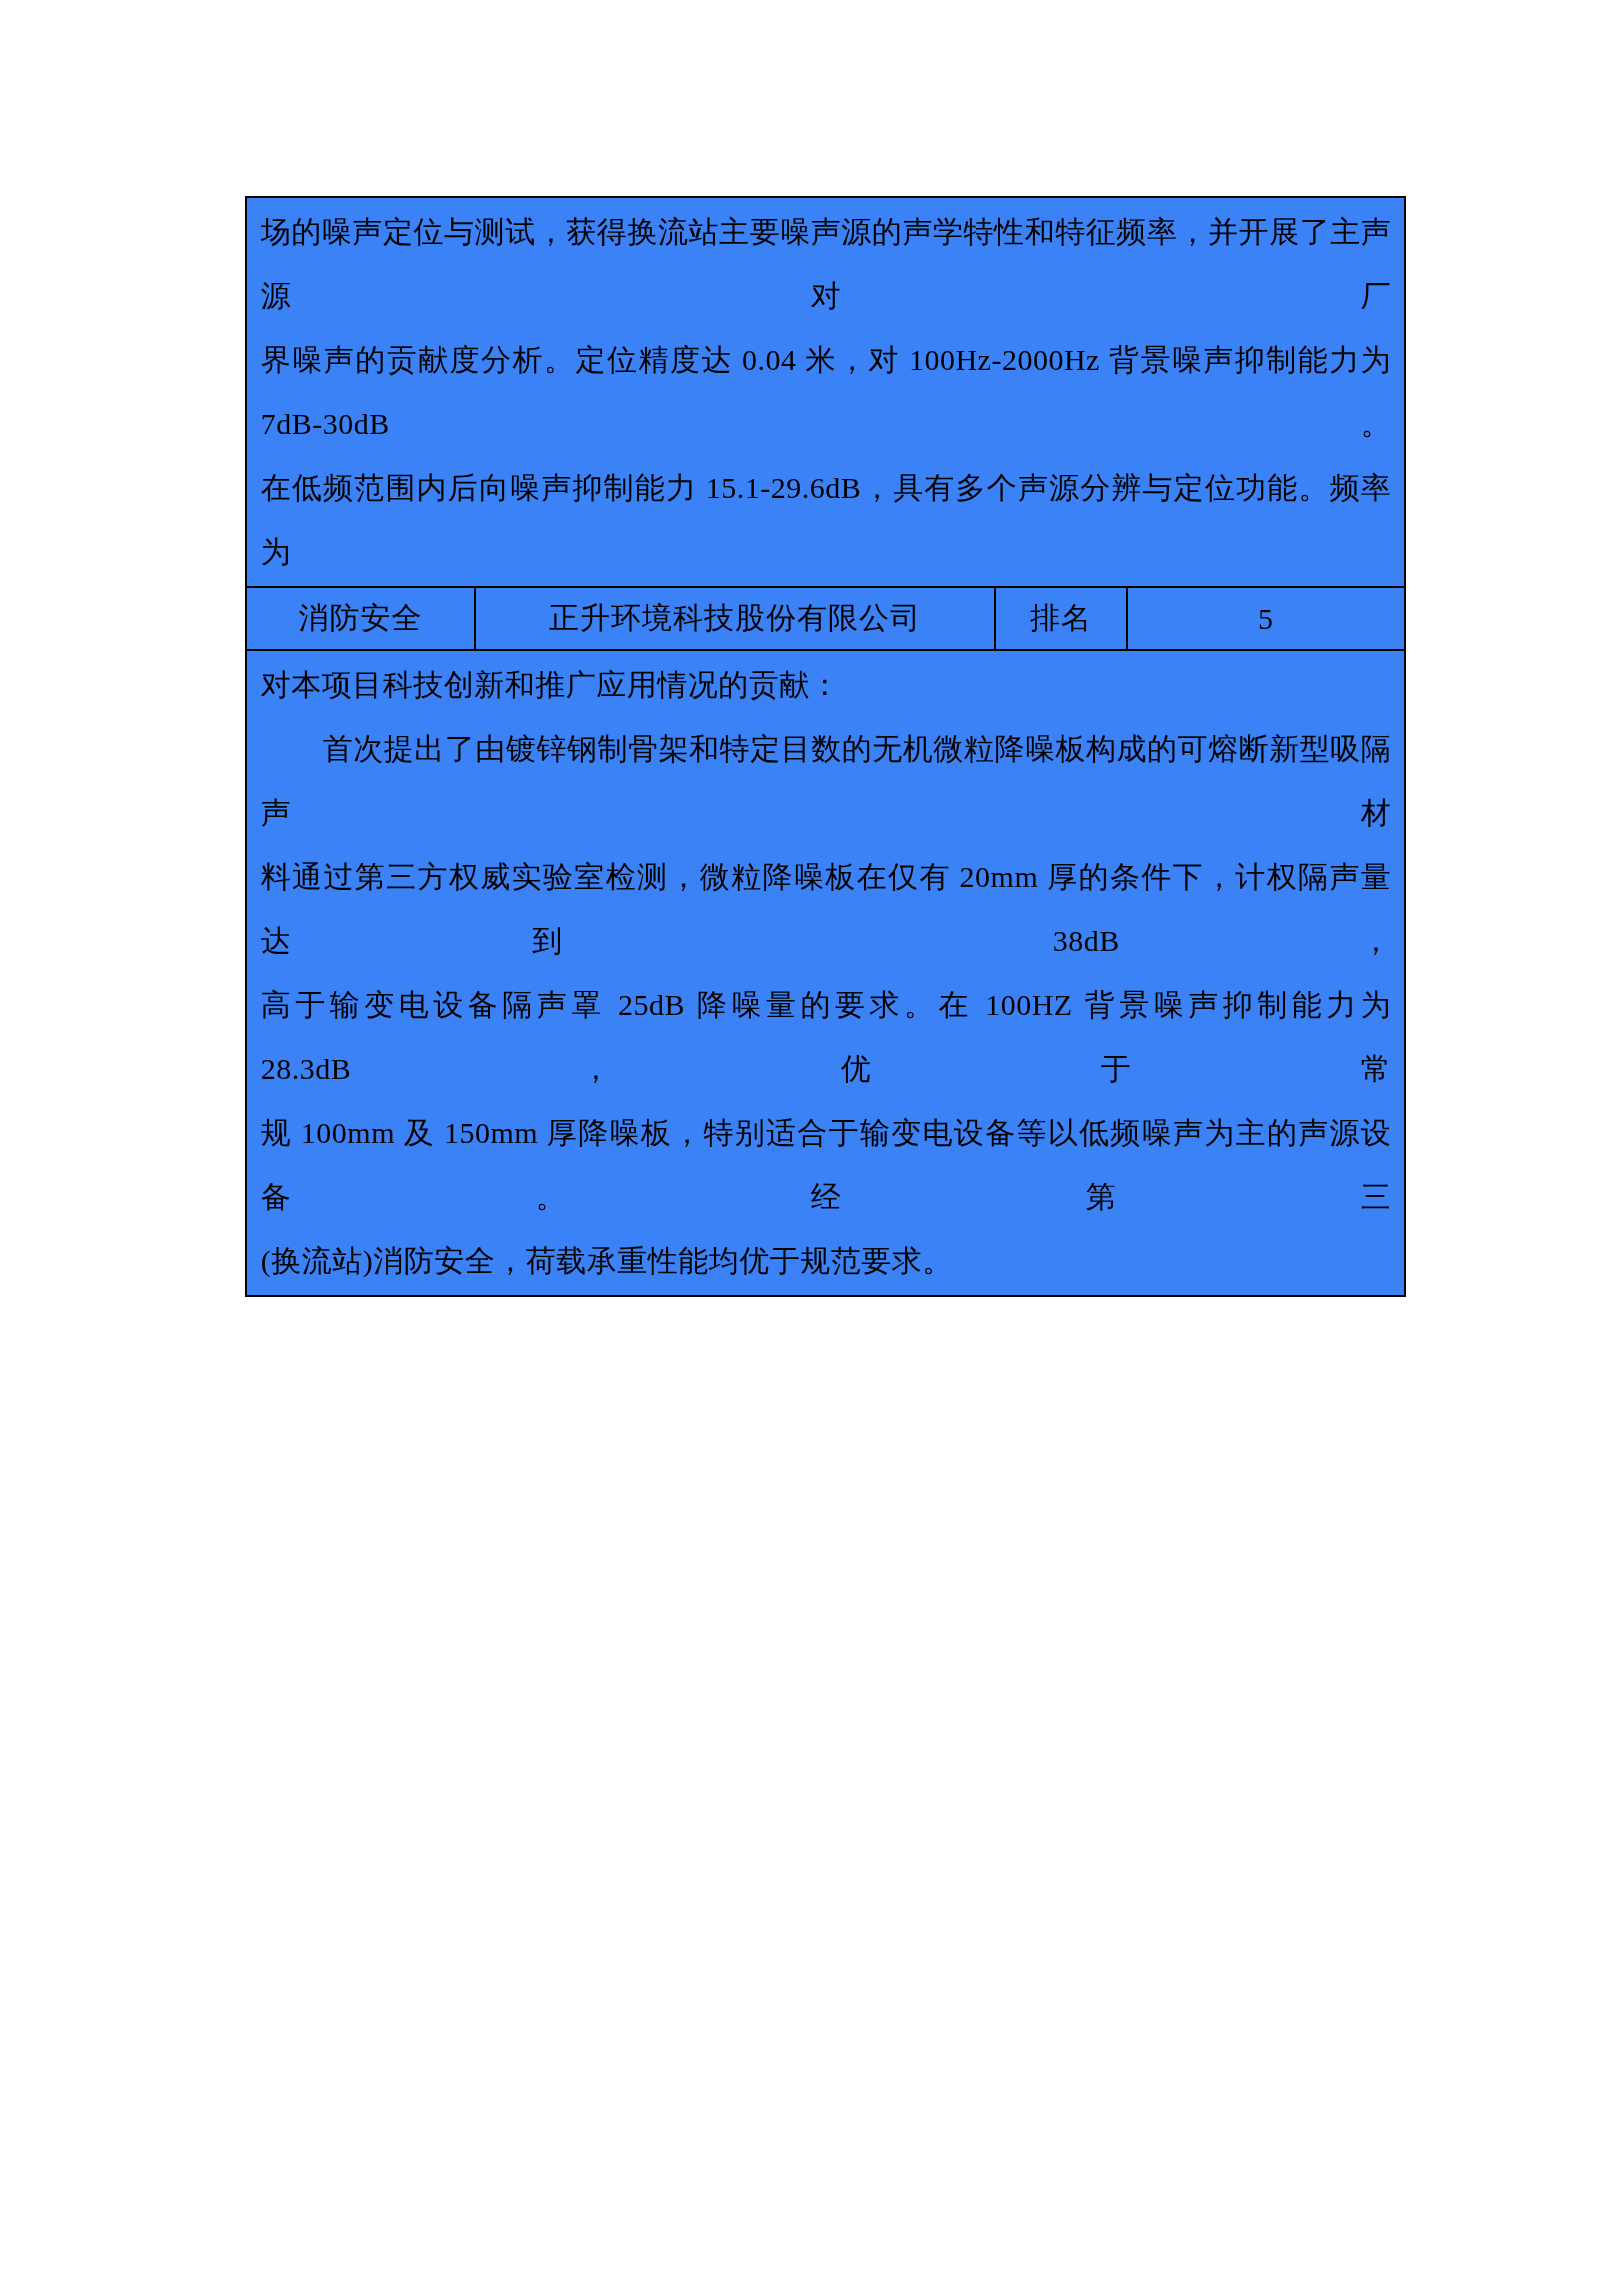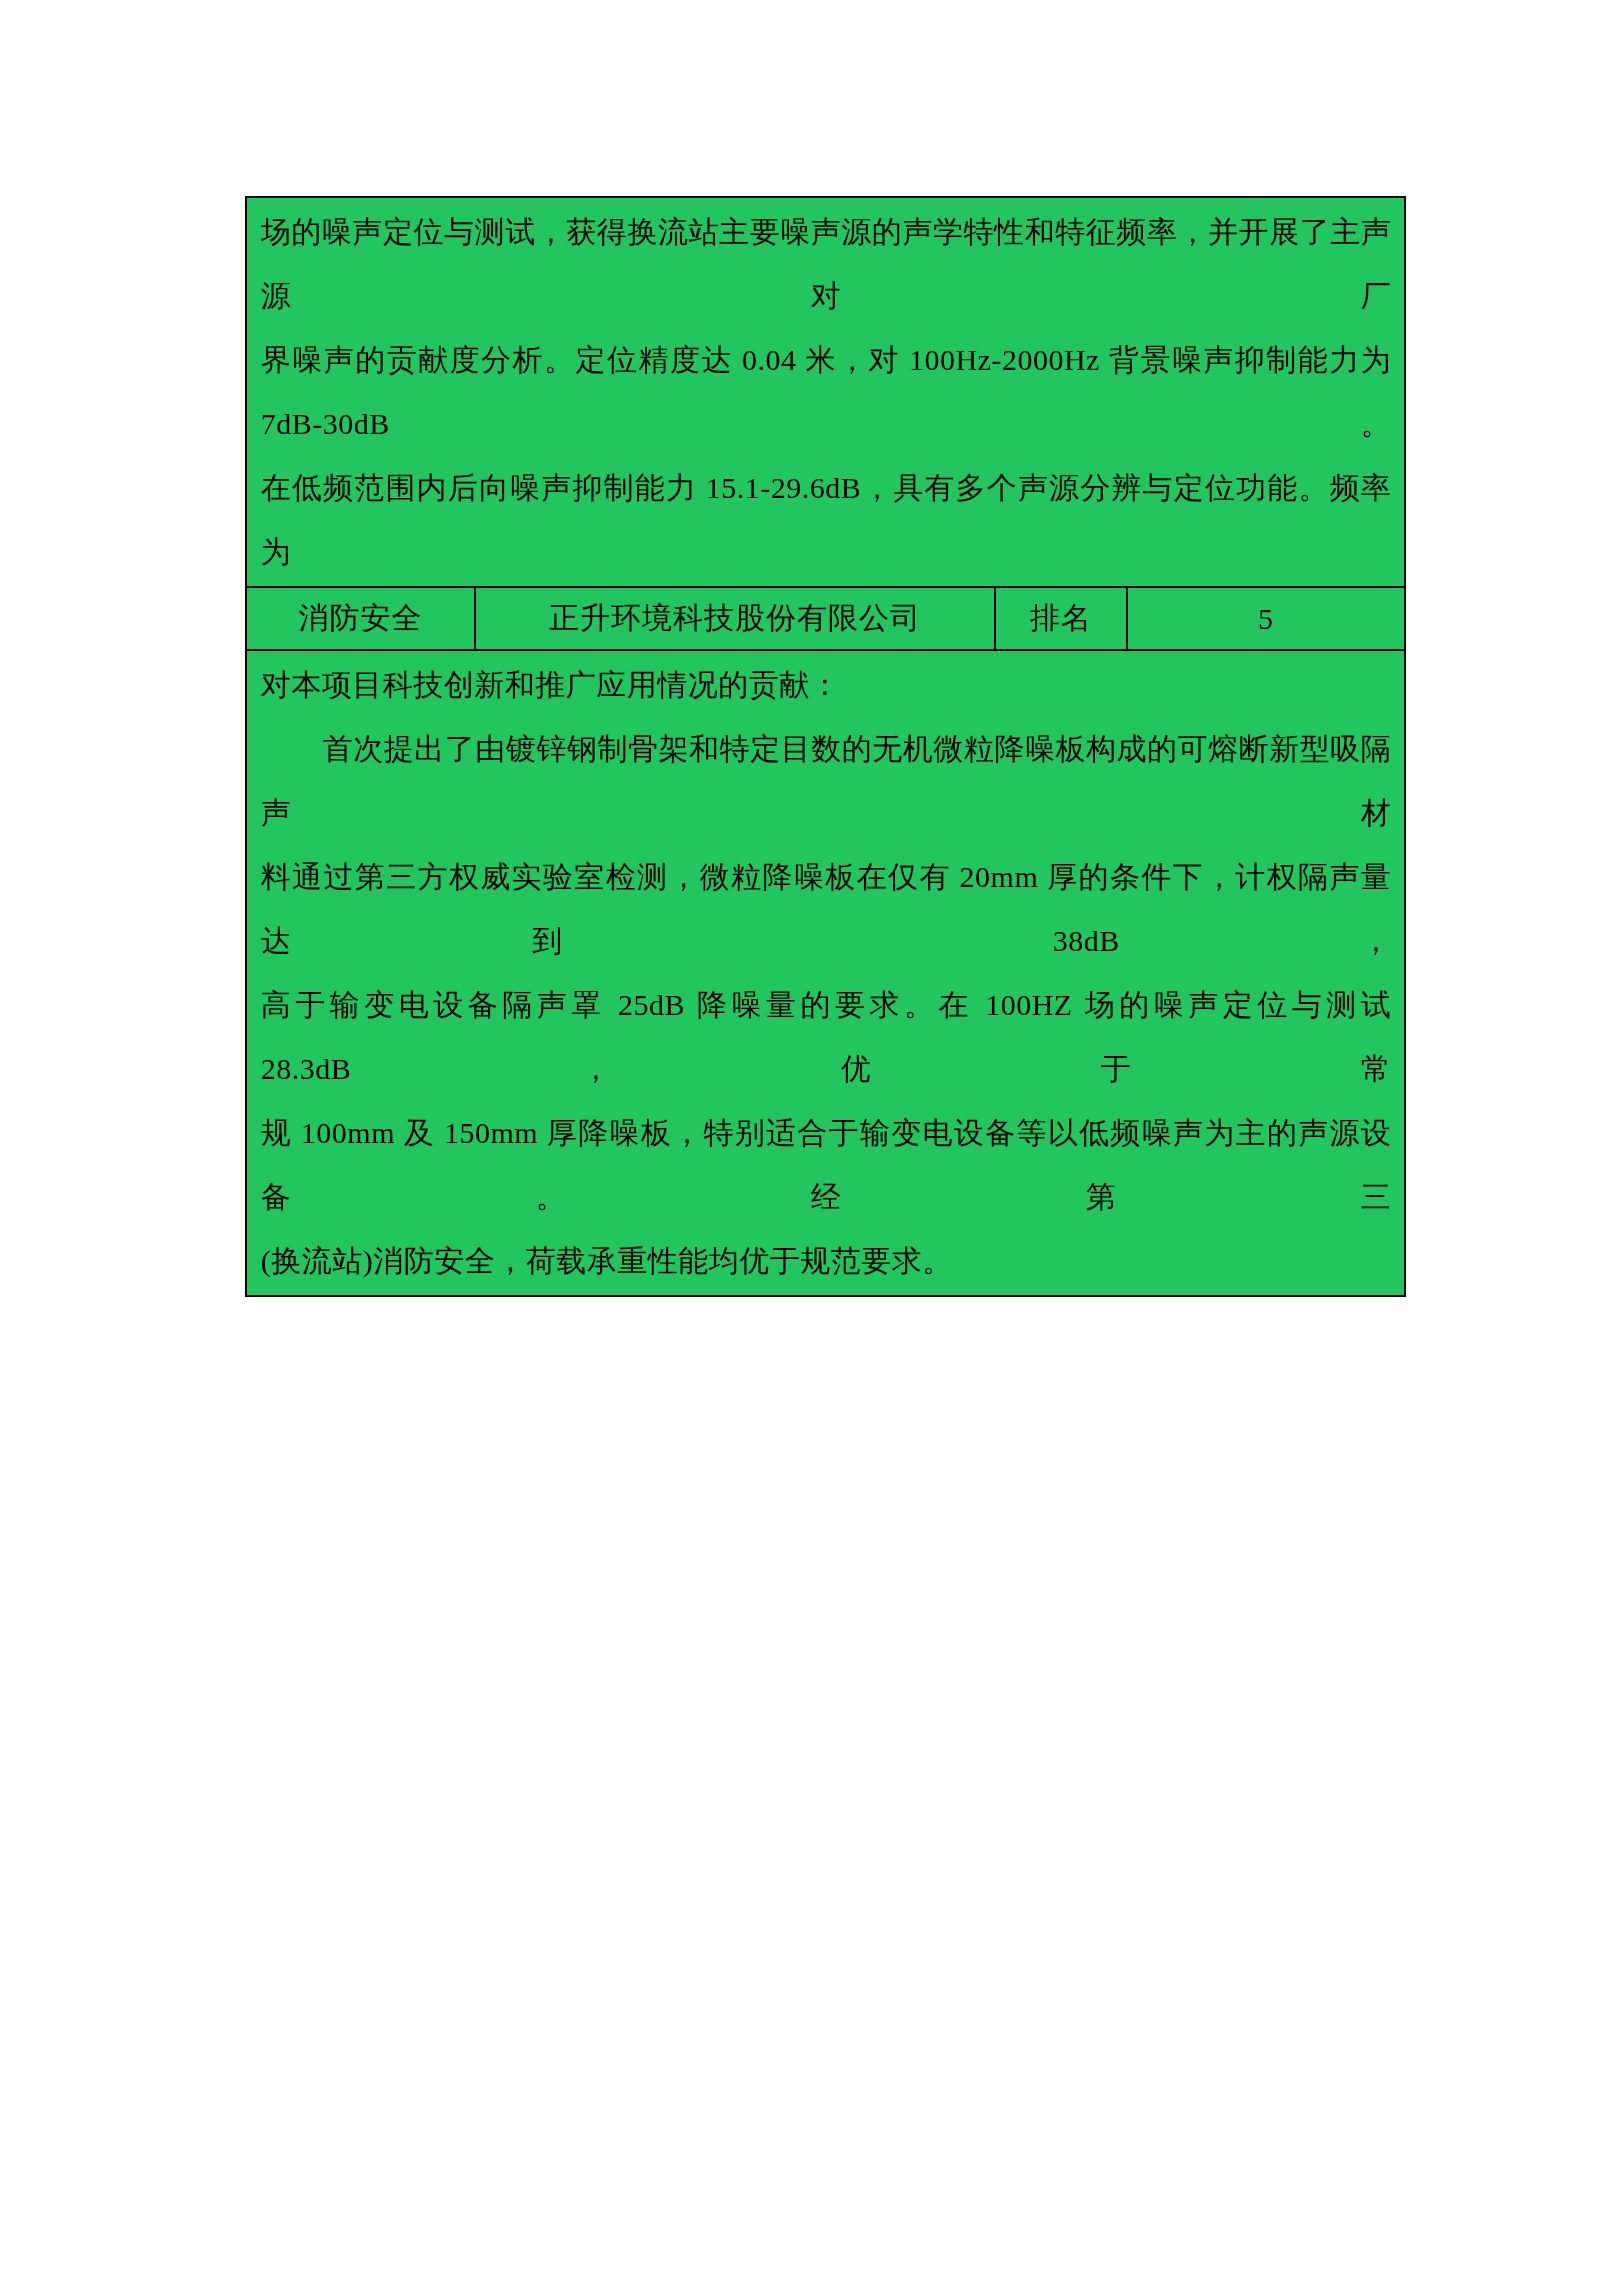--- a/index.html
+++ b/index.html
@@ -16,21 +16,21 @@
     color: #000000;
     overflow: hidden;
   }
   .doc-table {
     position: absolute;
     left: 245px;
     top: 196px;
     width: 1161px;
     border: 2.9px solid #000000;
     box-sizing: border-box;
-    background: #22c55e;
+    background: #3b82f6;
   }
   .cell-block {
     padding: 2px 12.7px 2px 13.7px;
     box-sizing: border-box;
   }
   .cell-intro {
     border-bottom: 2px solid #000000;
   }
   .cell-contrib {
     border-top: 2px solid #000000;
@@ -93,20 +93,20 @@
       <div class="cell col-label">消防安全</div>
       <div class="cell col-company">正升环境科技股份有限公司</div>
       <div class="cell col-rank-label">排名</div>
       <div class="cell col-rank-value">5</div>
     </div>
 
     <div class="cell-block cell-contrib">
       <div class="txt-line">对本项目科技创新和推广应用情况的贡献：</div>
       <div class="txt-line fill indent">首次提出了由镀锌钢制骨架和特定目数的无机微粒降噪板构成的可熔断新型吸隔声材</div>
       <div class="txt-line fill">料通过第三方权威实验室检测，微粒降噪板在仅有 20mm 厚的条件下，计权隔声量达到 38dB，</div>
-      <div class="txt-line fill">高于输变电设备隔声罩 25dB 降噪量的要求。在 100HZ 场的噪声定位与测试 28.3dB，优于常</div>
+      <div class="txt-line fill">高于输变电设备隔声罩 25dB 降噪量的要求。在 100HZ 背景噪声抑制能力为 28.3dB，优于常</div>
       <div class="txt-line fill">规 100mm 及 150mm 厚降噪板，特别适合于输变电设备等以低频噪声为主的声源设备。经第三</div>
       <div class="txt-line">(换流站)消防安全，荷载承重性能均优于规范要求。</div>
     </div>
 
   </div>
 </div>
 
 
 </body></html>

